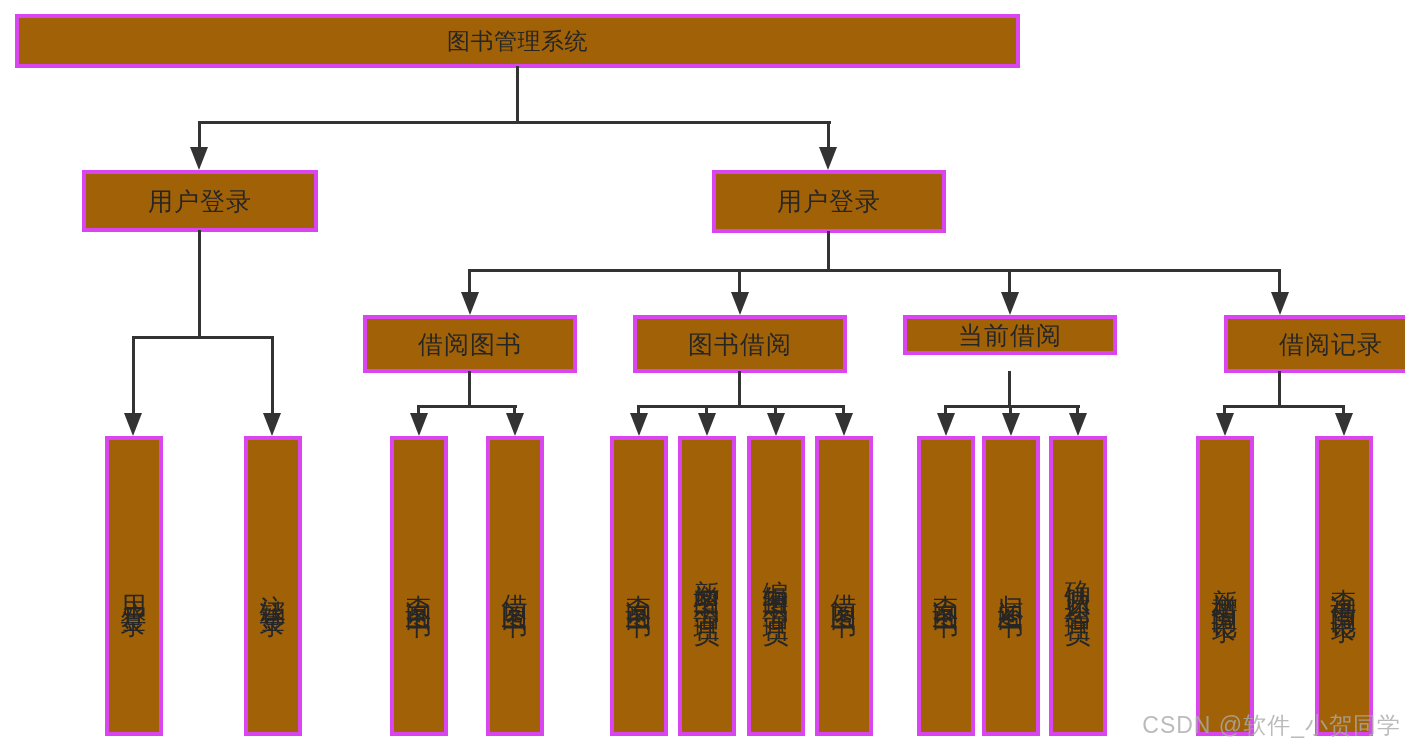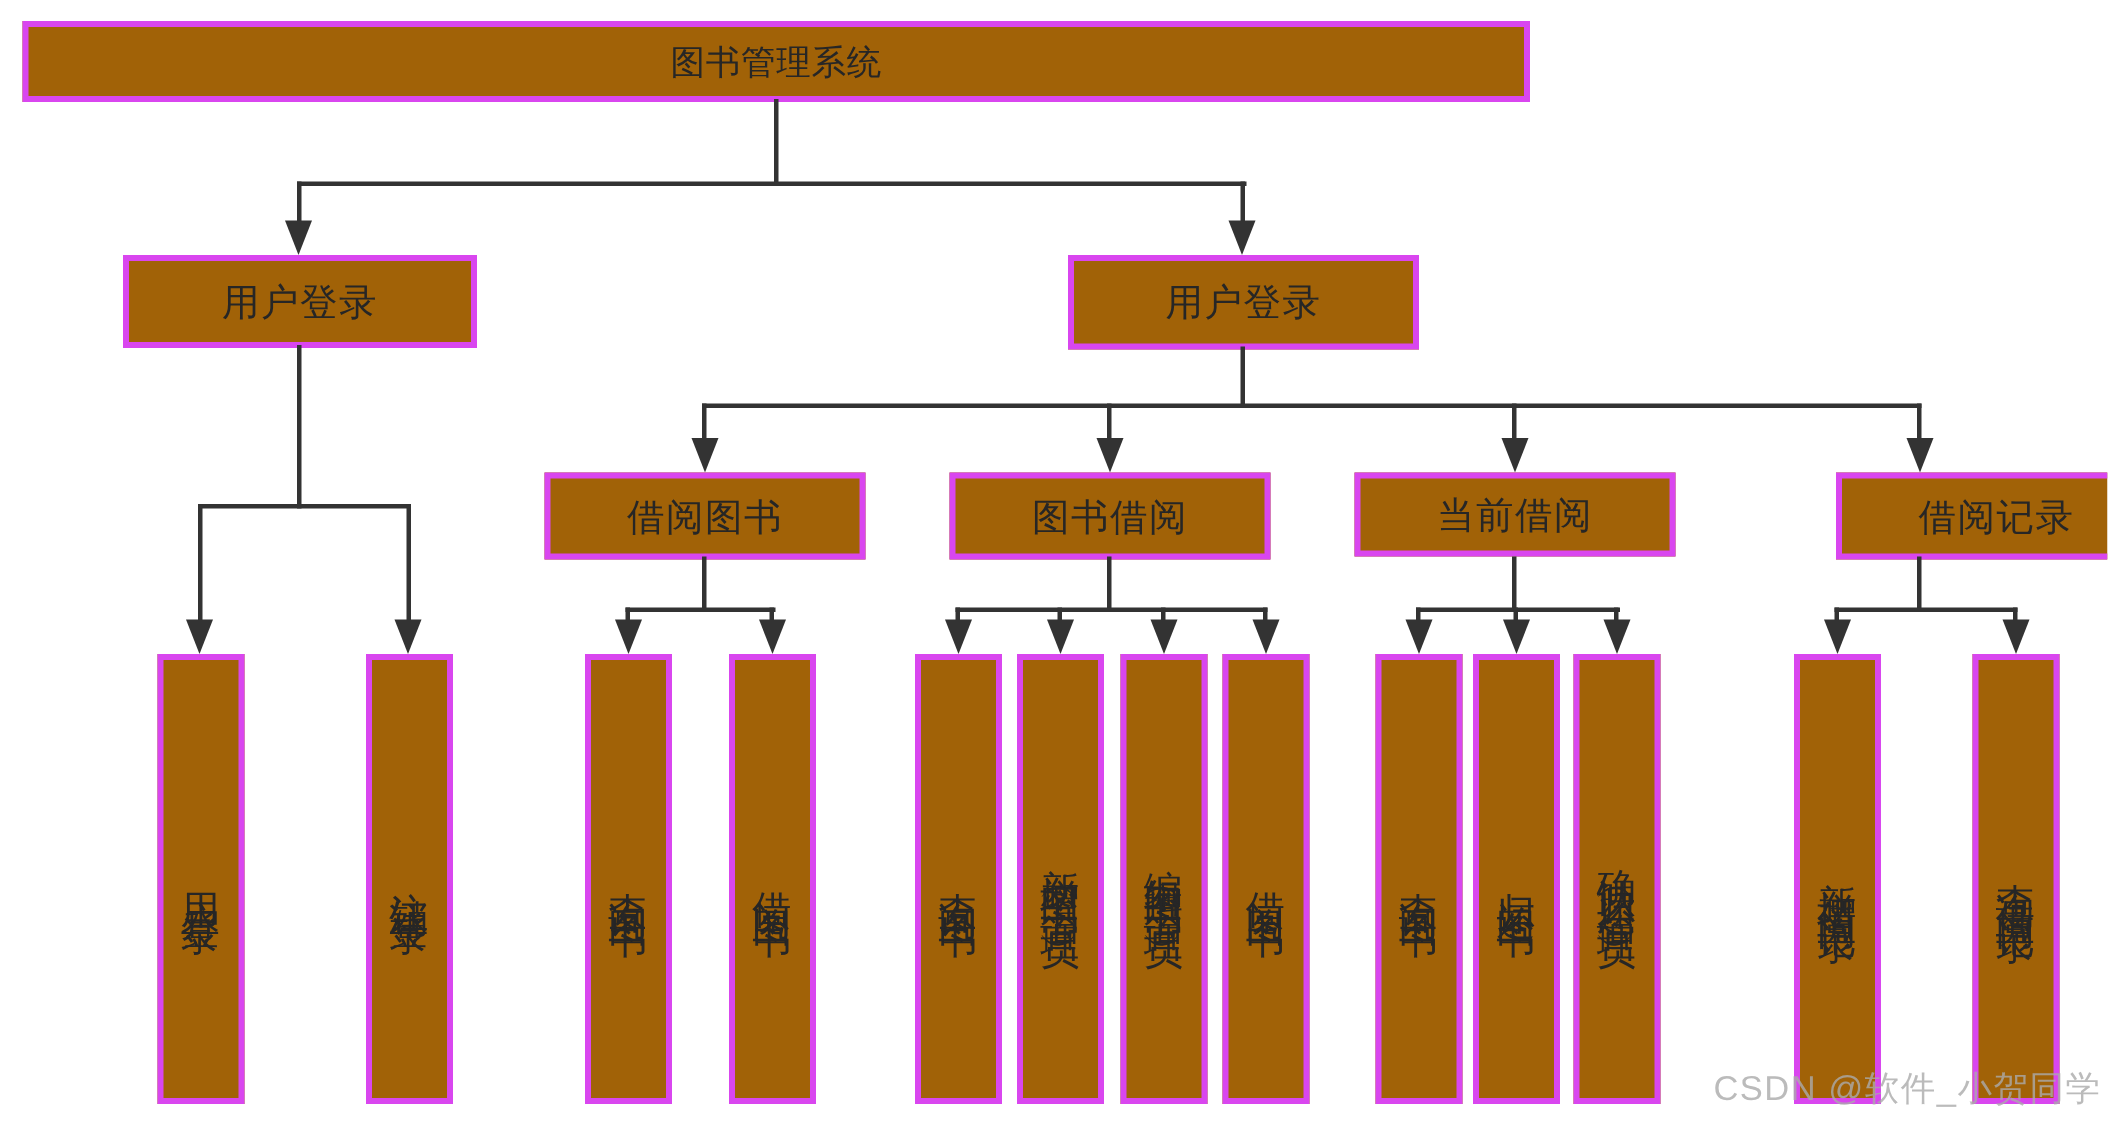--- a/index.html
+++ b/index.html
@@ -79,21 +79,21 @@
   <div class="arrow" style="left:461px;top:292px"></div>
   <div class="vline" style="left:738px;top:269px;height:26px"></div>
   <div class="arrow" style="left:731px;top:292px"></div>
   <div class="vline" style="left:1008px;top:269px;height:26px"></div>
   <div class="arrow" style="left:1001px;top:292px"></div>
   <div class="vline" style="left:1278px;top:269px;height:26px"></div>
   <div class="arrow" style="left:1271px;top:292px"></div>
 
   <div class="node h" style="left:363px;top:315px;width:214px;height:58px">借阅图书</div>
   <div class="node h" style="left:633px;top:315px;width:214px;height:58px">图书借阅</div>
-  <div class="node h" style="left:903px;top:315px;width:214px;height:56px">当前借阅</div>
+  <div class="node h" style="left:903px;top:315px;width:214px;height:40px">当前借阅</div>
   <div class="node h" style="left:1224px;top:315px;width:214px;height:58px">借阅记录</div>
 
   <div class="vline" style="left:468px;top:371px;height:37px"></div>
   <div class="hline" style="left:417px;top:405px;width:100px"></div>
   <div class="vline" style="left:417px;top:405px;height:12px"></div>
   <div class="arrow" style="left:410px;top:413px"></div>
   <div class="vline" style="left:513px;top:405px;height:12px"></div>
   <div class="arrow" style="left:506px;top:413px"></div>
 
   <div class="vline" style="left:738px;top:371px;height:37px"></div>

